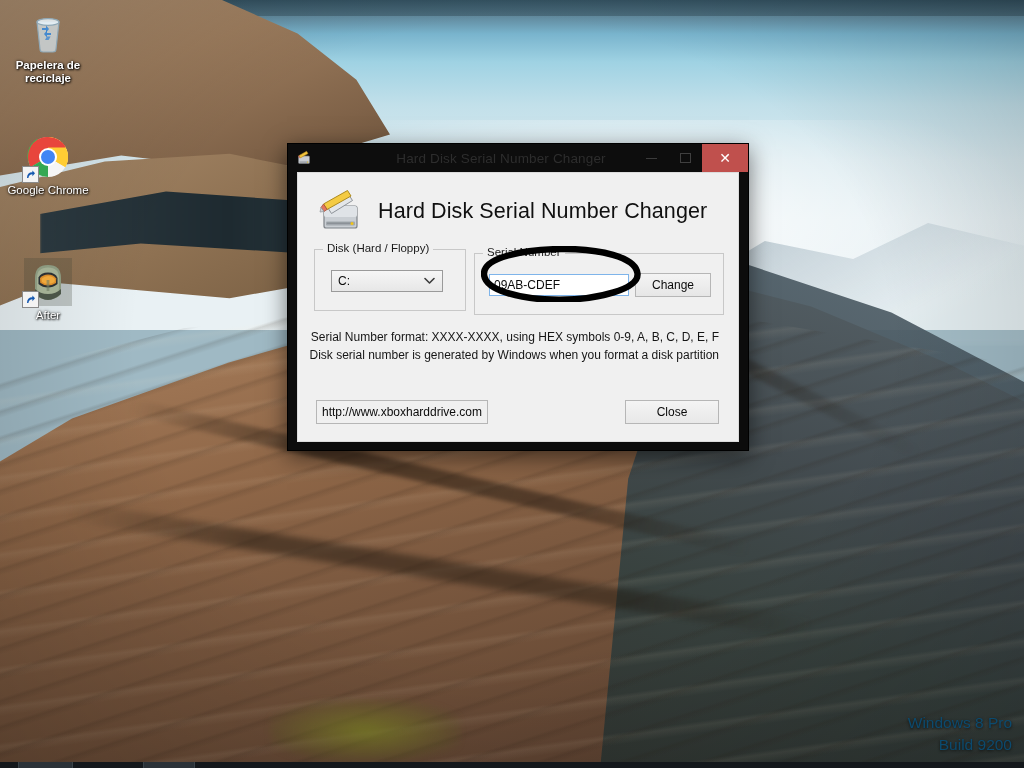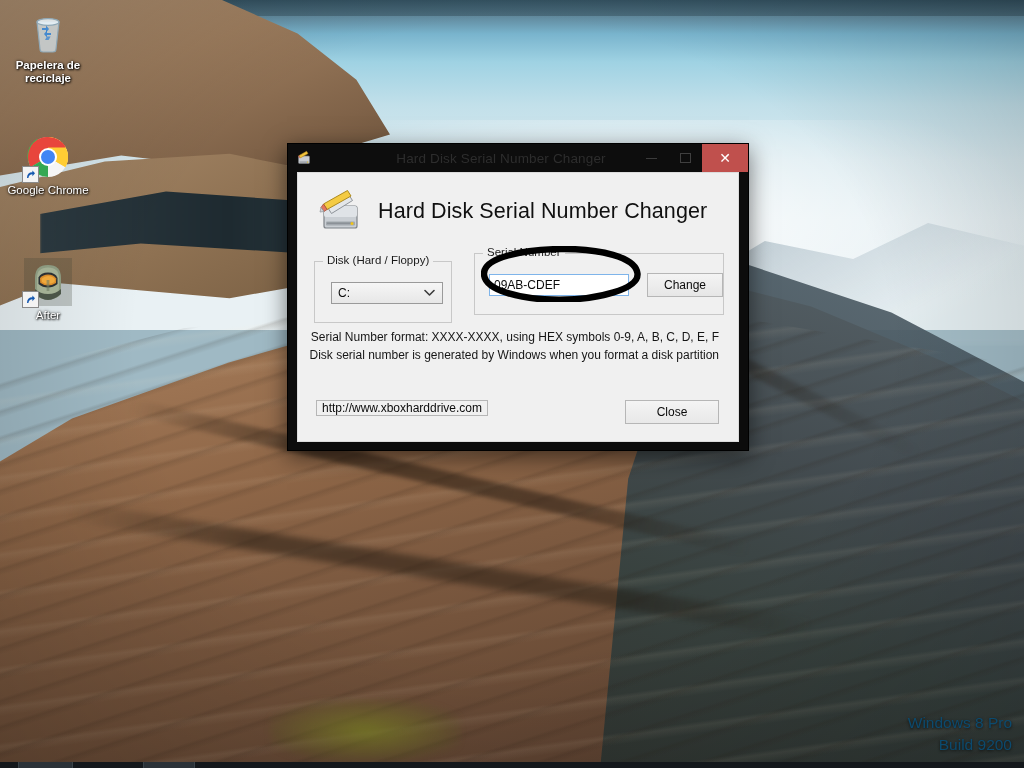--- a/index.html
+++ b/index.html
@@ -301,21 +301,21 @@
   }
   .group-legend {
     position: absolute;
     top: -8px; left: 8px;
     background: #f0f0f0;
     padding: 0 4px;
     font-size: 11.5px;
     color: #1a1a1a;
     white-space: nowrap;
   }
-  #group-disk   { left: 16px;  top: 16px; width: 138px; height: 62px; }
+  #group-disk   { left: 16px;  top: 4px; width: 152px; height: 62px; }
   #group-serial { left: 176px; top: 8px; width: 250px; height: 62px; }
 
   
   #disk-select {
     position: absolute;
     left: 16px; top: 20px;
     width: 112px; height: 22px;
     background: linear-gradient(to bottom, #f6f6f6, #e7e7e7);
     border: 1px solid #9a9a9a;
     font-size: 12px;
@@ -341,21 +341,21 @@
     font-size: 12px;
     color: #0b0b0b;
     display: flex;
     align-items: center;
     padding-left: 4px;
     cursor: text;
     text-align: center;
   }
   #change-button {
     position: absolute;
-    left: 172px; top: 19px;
+    left: 160px; top: 19px;
     width: 76px; height: 24px;
     background: linear-gradient(to bottom, #f4f4f4, #e6e6e6);
     border: 1px solid #b6b6b6;
     font-size: 12px;
     color: #0b0b0b;
     display: flex; align-items: center; justify-content: center;
     cursor: default;
   }
 
   
@@ -385,21 +385,21 @@
   
   #dialog-footer {
     position: absolute;
     left: 0; bottom: 0;
     width: 100%;
     height: 48px;
   }
   #url-button {
     position: absolute;
     left: 18px; top: 7px;
-    width: 172px; height: 16px;
+    width: 172px; height: 24px;
     background: #f0f0f0;
     border: 1px solid #b6b6b6;
     font-size: 12px;
     color: #0b0b0b;
     display: flex; align-items: center; justify-content: center;
     cursor: pointer;
   }
   #close-button {
     position: absolute;
     right: 19px; top: 7px;

